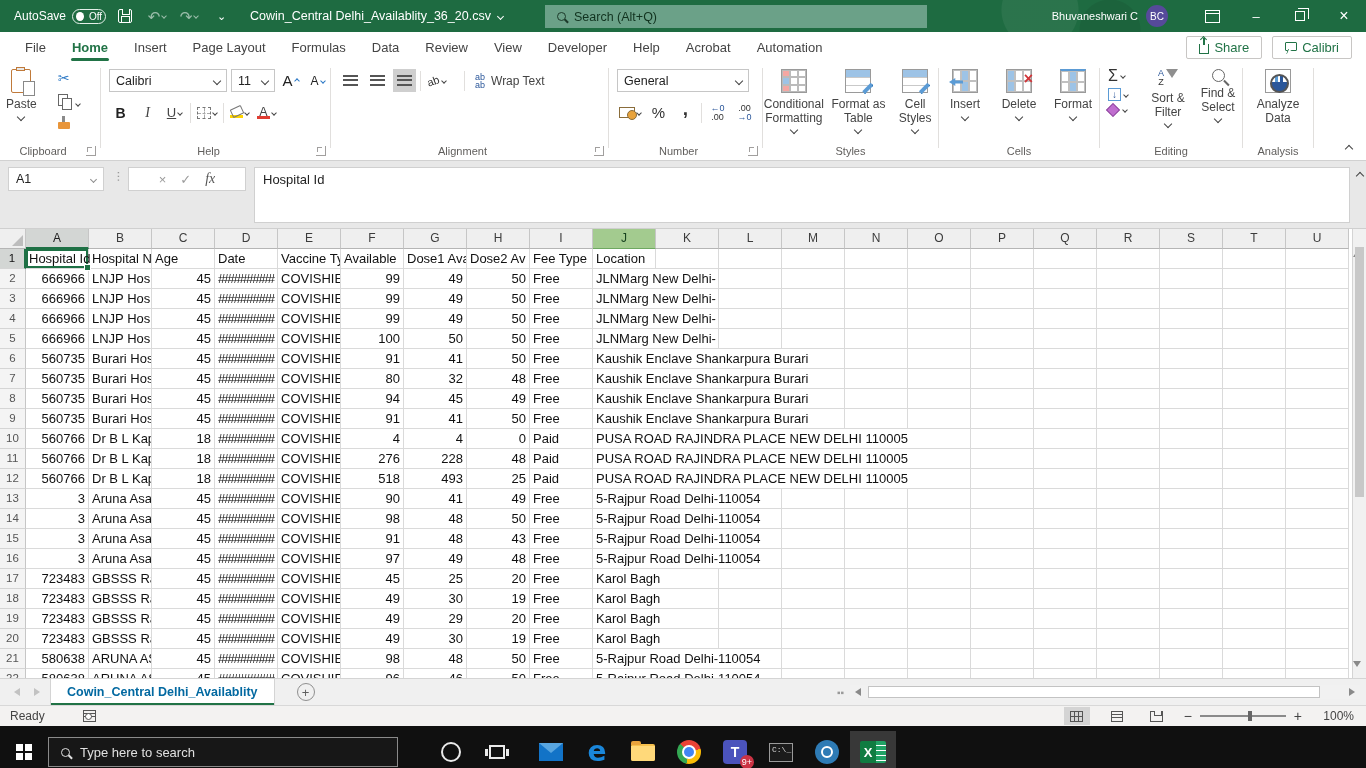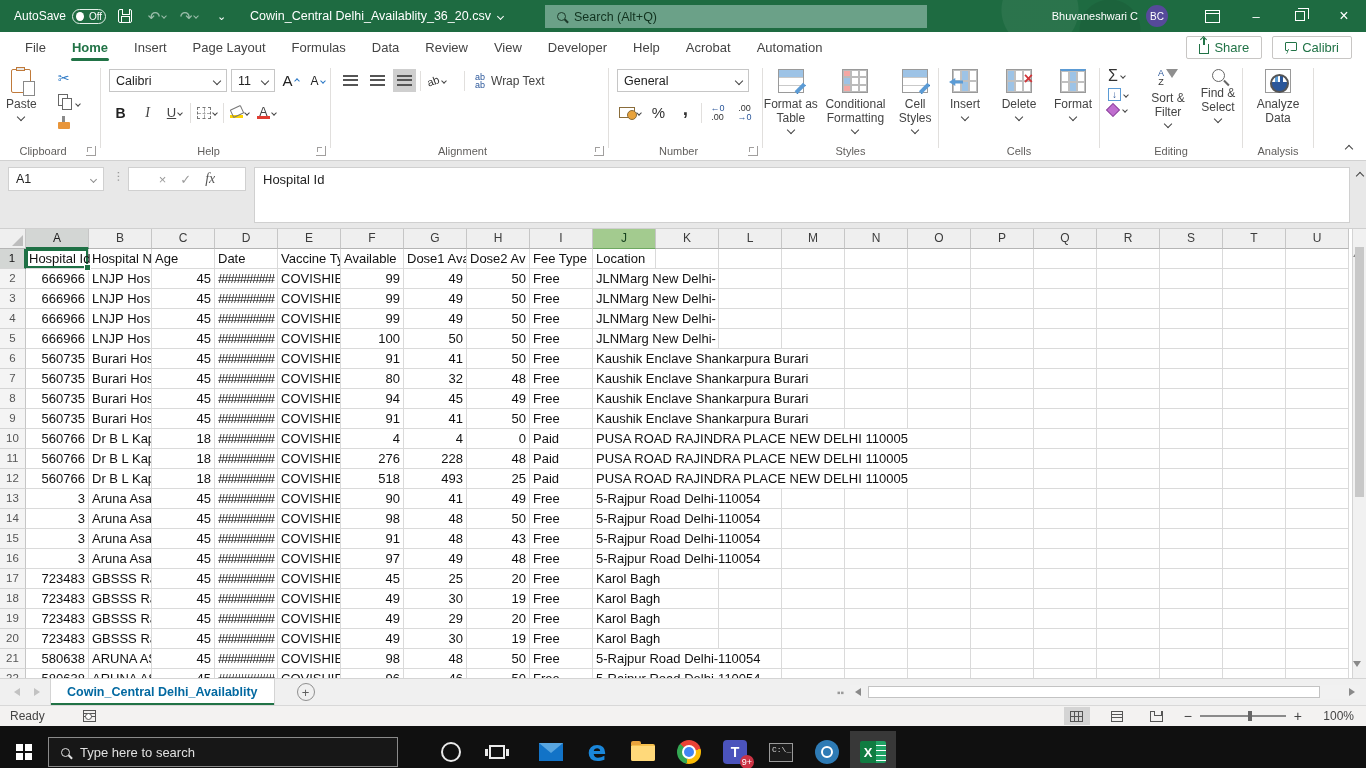--- a/index.html
+++ b/index.html
@@ -428,41 +428,41 @@
             </span>
           </div>
       </div>
       <div class="glabel">Number</div>
       <div class="launcher"></div>
     </div>
     <div class="gsep" style="left:762px"></div>
 
     <div class="rgroup" style="left:763px;width:175px">
       <div style="display:flex;justify-content:center;gap:6px;padding-top:0">
+        <div class="bigbtn" style="width:62px">
+          <span class="cfic">
+              <i class="r"></i>
+              <i></i>
+              <i></i>
+              <i class="b"></i>
+              <i></i>
+              <i></i>
+              <i class="r"></i>
+              <i></i>
+              <i></i>
+            </span>
+          <span class="cap">
+              <span>Conditional Formatting</span>
+              <span class="chev dark" style="margin-top:2px"></span>
+            </span>
+        </div>
         <div class="bigbtn" style="width:56px">
           <span class="tblic"></span>
           <span class="cap">
               <span>Format as Table</span>
-              <span class="chev dark" style="margin-top:2px"></span>
-            </span>
-        </div>
-        <div class="bigbtn" style="width:62px">
-          <span class="cfic">
-              <i class="r"></i>
-              <i></i>
-              <i></i>
-              <i class="b"></i>
-              <i></i>
-              <i></i>
-              <i class="r"></i>
-              <i></i>
-              <i></i>
-            </span>
-          <span class="cap">
-              <span>Conditional Formatting</span>
               <span class="chev dark" style="margin-top:2px"></span>
             </span>
         </div>
         <div class="bigbtn" style="width:46px">
           <span class="tblic"></span>
           <span class="cap">
               <span>Cell Styles</span>
               <span class="chev dark" style="margin-top:2px"></span>
             </span>
         </div>

